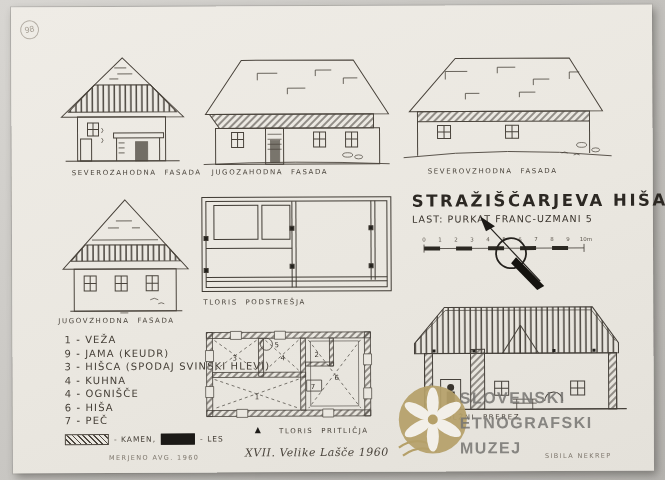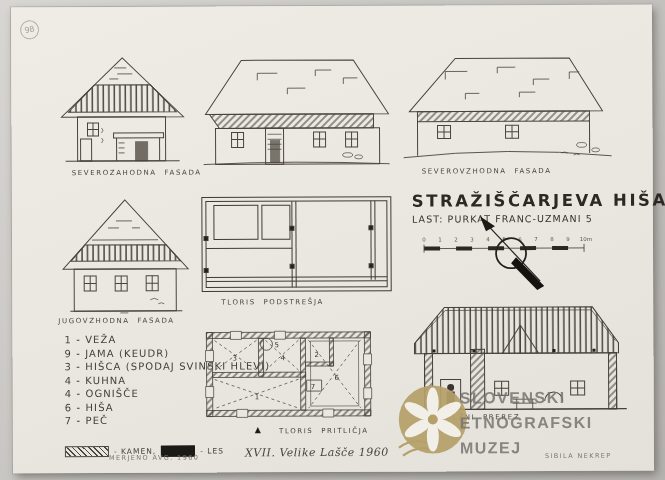--- a/index.html
+++ b/index.html
@@ -11,21 +11,21 @@
          background:linear-gradient(160deg,#efece6 0%,#eae7e0 55%,#e4e1da 100%);
          box-shadow:3px 4px 8px rgba(50,48,45,.45), 0 0 0 1px #b8b6b2;
          transform:rotate(-0.25deg);}
   .fig{position:absolute;}
   .fig svg{display:block;}
   .cap{font-size:7px;letter-spacing:1.6px;word-spacing:4px;color:#49433b;
        white-space:nowrap;margin-top:2px;}
   .title{font-size:16.5px;font-weight:600;letter-spacing:2.5px;color:#2c2823;white-space:nowrap;}
   .subtitle{font-size:9.5px;letter-spacing:1.1px;color:#39332c;margin-top:3px;white-space:nowrap;}
   .legend-item{font-size:10px;letter-spacing:1.1px;color:#453f37;line-height:13.5px;white-space:nowrap;}
-  .legend-mats{display:flex;align-items:center;gap:5px;margin-top:18px;}
+  .legend-mats{display:flex;align-items:center;gap:5px;margin-top:6px;}
   .swatch-stone{width:42px;height:9px;border:1px solid #4d473f;
       background:repeating-linear-gradient(45deg,#eae7e0 0 2.6px,#4d473f 2.6px 3.8px);}
   .swatch-wood{width:32px;height:9px;background:#1c1a17;border:1px solid #1c1a17;}
   .mat-label{font-size:7.5px;letter-spacing:1px;color:#453f37;white-space:nowrap;}
   .footer-note{position:absolute;font-size:6.5px;letter-spacing:1.4px;color:#7d766c;white-space:nowrap;padding-left:48px;}
   .series{position:absolute;font-family:"DejaVu Serif",serif;font-style:italic;
       font-size:11px;letter-spacing:.5px;color:#4a443c;white-space:nowrap;}
   .wm-text{position:absolute;font-family:"Liberation Sans","DejaVu Sans",sans-serif;
       font-weight:bold;font-size:16px;line-height:25px;letter-spacing:1.5px;
       color:rgba(118,116,113,.85);white-space:nowrap;z-index:6;}
@@ -99,20 +99,21 @@
           <line x1="124" y1="78" x2="124" y2="93"></line>
             <line x1="118" y1="85" x2="130" y2="85"></line>
           <rect x="150" y="78" width="12" height="15"></rect>
           <line x1="156" y1="78" x2="156" y2="93"></line>
             <line x1="150" y1="85" x2="162" y2="85"></line>
           <ellipse cx="152" cy="101" rx="5" ry="2.2" stroke-width=".7"></ellipse>
           <ellipse cx="163" cy="103" rx="4" ry="2" stroke-width=".7"></ellipse>
           <path d="M8,110 q90,-4 186,0" stroke-width=".9"></path>
         </g>
       </svg>
+      <div class="cap" style="margin-left:16px;">JUGOZAHODNA FASADA</div>
     </div>
 
     <div class="fig" style="left:390px;top:48px;width:216px;">
       <svg viewBox="0 0 214 112" width="214" height="112">
         <g stroke="#49433b" fill="none" stroke-width="1">
           <polygon points="8,58 54,5 168,5 201,58"></polygon>
           <path d="M44,26 v-8 h22 M96,20 v-6 h18 M132,32 v-6 h16 M168,26 v-7 h10 M64,46 v-6 h14 M118,44 v-5 h16" stroke-width=".8"></path>
           <polygon points="16,58 188,58 188,68 16,68" fill="url(#hatch)"></polygon>
           <line x1="16" y1="68" x2="16" y2="102"></line>
           <line x1="188" y1="68" x2="188" y2="100"></line>
@@ -121,21 +122,21 @@
             <line x1="36" y1="78.5" x2="49" y2="78.5"></line>
           <rect x="104" y="72" width="13" height="13"></rect>
           <line x1="110.5" y1="72" x2="110.5" y2="85"></line>
             <line x1="104" y1="78.5" x2="117" y2="78.5"></line>
           <ellipse cx="180" cy="92" rx="5" ry="2.4" stroke-width=".7"></ellipse>
           <ellipse cx="194" cy="97" rx="4" ry="2" stroke-width=".7"></ellipse>
           <path d="M160,100 q3,-2 6,0 M172,102 q3,-2 6,0" stroke-width=".7"></path>
           <path d="M2,104 Q106,93 210,103" stroke-width=".9"></path>
         </g>
       </svg>
-      <div class="cap" style="margin-left:20px;">SEVEROVZHODNA FASADA</div>
+      <div class="cap" style="margin-left:26px;">SEVEROVZHODNA FASADA</div>
     </div>
 
     <div class="fig" style="left:46px;top:190px;width:137px;">
       <svg viewBox="0 0 137 118" width="137" height="118">
         <g stroke="#49433b" fill="none" stroke-width="1">
           <polygon points="67,3 5,72 130,72"></polygon>
           <path d="M58,24 h16 M50,31 h11 M74,31 h8" stroke-width=".8"></path>
           <line x1="34" y1="43" x2="100" y2="43" stroke-width=".8"></line>
           <polygon points="27,48 108,48 122,64 13,64" fill="url(#vstripe)"></polygon>
           <rect x="16" y="72" width="102" height="42"></rect>
@@ -171,21 +172,21 @@
           <rect x="65" y="13" width="28" height="34"></rect>
           <line x1="9" y1="56" x2="95" y2="56"></line>
           <rect x="7" y="44" width="4" height="4" fill="#22201c"></rect>
           <rect x="93" y="34" width="4" height="4" fill="#22201c"></rect>
           <rect x="93" y="72" width="4" height="4" fill="#22201c"></rect>
           <rect x="172" y="34" width="4" height="4" fill="#22201c"></rect>
           <rect x="172" y="72" width="4" height="4" fill="#22201c"></rect>
           <rect x="7" y="76" width="4" height="4" fill="#22201c"></rect>
         </g>
       </svg>
-      <div class="cap" style="margin-left:24px;">TLORIS PODSTREŠJA</div>
+      <div class="cap" style="margin-left:6px;">TLORIS PODSTREŠJA</div>
     </div>
 
     <div class="fig" style="left:400px;top:186px;width:230px;">
       <div class="title">STRAŽIŠČARJEVA HIŠA</div>
       <div class="subtitle">LAST: PURKAT FRANC-UZMANI 5</div>
     </div>
 
     <svg class="fig" style="left:404px;top:228px;z-index:1;" viewBox="0 0 192 26" width="192" height="26">
       <g stroke="#3f3a33" stroke-width=".8" fill="none">
         <line x1="8" y1="15" x2="168" y2="15"></line>

